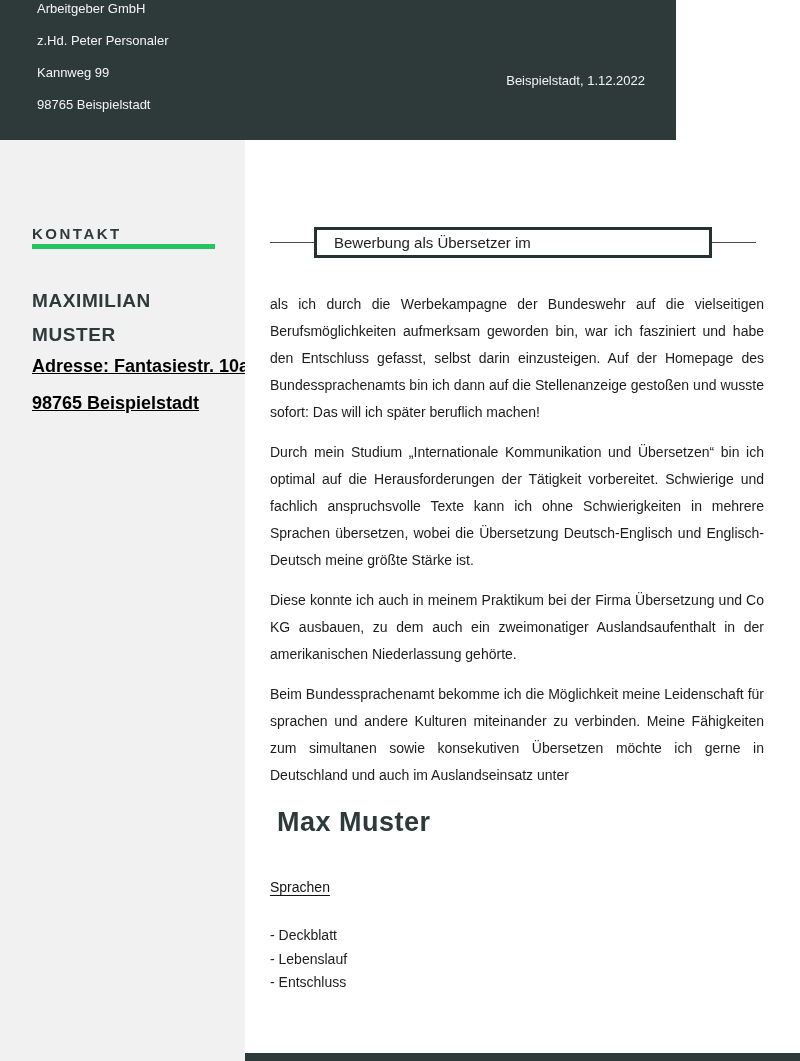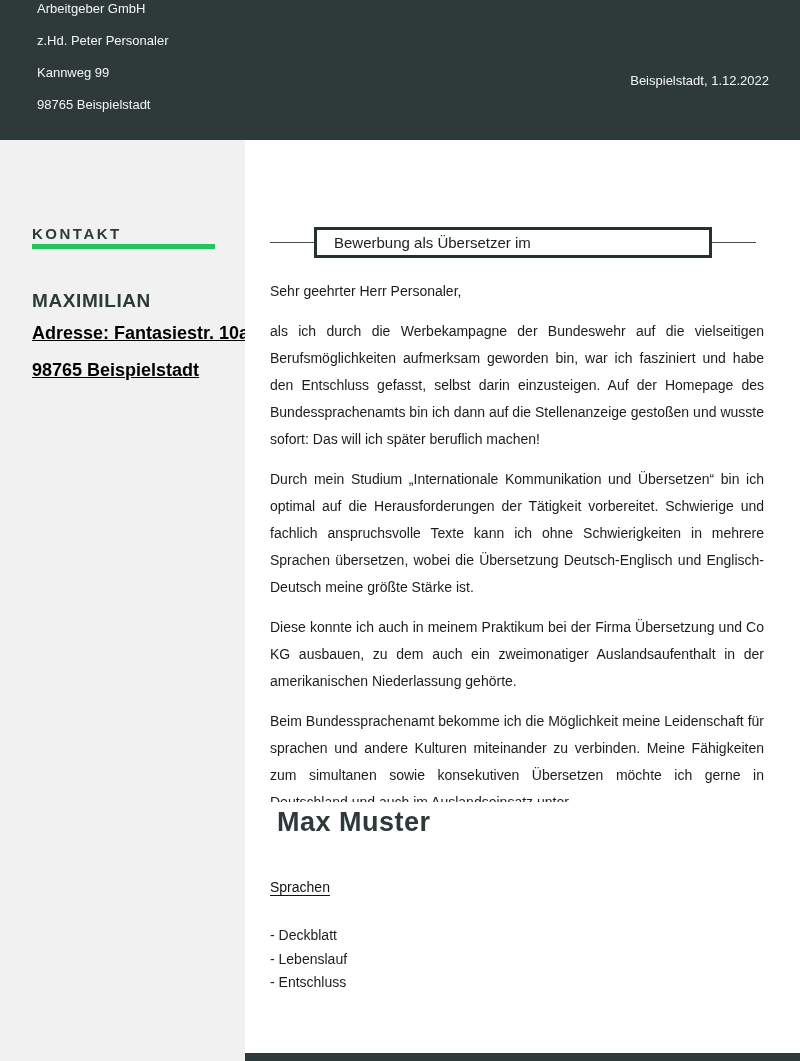--- a/index.html
+++ b/index.html
@@ -1,21 +1,21 @@
 <!DOCTYPE html>
 <html><head>
 <meta charset="utf-8">
 <style>
   * { margin:0; padding:0; box-sizing:border-box; }
   html,body { background:#fff; }
   body { width:800px; font-family:"Liberation Sans", sans-serif; }
   .page { position:relative; width:800px; height:1061px; background:#fff; overflow:hidden; }
 
   
-  .topbar { position:absolute; top:0; left:0; width:800px; height:140px; background:#2e3a3a; }
+  .topbar { position:absolute; top:0; left:0; width:676px; height:140px; background:#2e3a3a; }
   .recipient { position:absolute; top:1px; left:37px; color:#f3f4f4; font-size:13px; }
   .r-line { line-height:16px; margin-bottom:16px; white-space:nowrap; }
   .date { position:absolute; top:73px; right:31px; color:#f3f4f4; font-size:13px; white-space:nowrap; }
 
   
   .sidebar { position:absolute; top:140px; left:0; width:245px; height:921px; background:#f1f1f1; padding:85px 26px 0 32px; }
   .kontakt { font-size:15px; font-weight:bold; letter-spacing:2.5px; color:#2e3a3a; padding-bottom:2px; border-bottom:5px solid #22c55e; width:183px; }
   .name { margin-top:40px; font-size:19px; font-weight:bold; color:#2e3a3a; letter-spacing:0.6px; }
   .name-line { line-height:24px; }
   .name-line:first-child { margin-bottom:10px; }
@@ -49,37 +49,37 @@
       <div class="r-line">Kannweg 99</div>
       <div class="r-line">98765 Beispielstadt</div>
     </div>
     <div class="date">Beispielstadt, 1.12.2022</div>
   </header>
 
   <aside class="sidebar">
     <div class="kontakt">KONTAKT</div>
     <div class="name">
       <div class="name-line">MAXIMILIAN</div>
+      <div class="name-line">MUSTER</div>
     </div>
     <div class="addr">Adresse: Fantasiestr. 10a</div>
     <div class="addr city">98765 Beispielstadt</div>
   </aside>
 
   <main class="content">
 
     <div class="subject-row">
       <span class="hline"></span>
       <div class="subject-box">
         <span>Bewerbung als Übersetzer im</span>
       </div>
       <span class="hline"></span>
     </div>
 
     <div class="letter-body">
-      <p class="salutation">Sehr geehrter Herr Personaler,</p>
       <p class="para">als ich durch die Werbekampagne der Bundeswehr auf die vielseitigen Berufsmöglichkeiten aufmerksam geworden bin, war ich fasziniert und habe den Entschluss gefasst, selbst darin einzusteigen. Auf der Homepage des Bundessprachenamts bin ich dann auf die Stellenanzeige gestoßen und wusste sofort: Das will ich später beruflich machen!</p>
       <p class="para">Durch mein Studium „Internationale Kommunikation und Übersetzen“  bin ich optimal auf die Herausforderungen der Tätigkeit vorbereitet. Schwierige und fachlich anspruchsvolle Texte kann ich ohne Schwierigkeiten in mehrere Sprachen übersetzen, wobei die Übersetzung Deutsch-Englisch und Englisch-Deutsch meine größte Stärke ist.</p>
       <p class="para">Diese konnte ich auch in meinem Praktikum bei der Firma Übersetzung und Co KG ausbauen, zu dem auch ein zweimonatiger Auslandsaufenthalt in der amerikanischen Niederlassung gehörte.</p>
       <p class="para">Beim Bundessprachenamt bekomme ich die Möglichkeit meine Leidenschaft für sprachen und andere Kulturen miteinander zu verbinden. Meine Fähigkeiten zum simultanen sowie konsekutiven Übersetzen möchte ich gerne in Deutschland und auch im Auslandseinsatz unter</p>
     </div>
 
     <div class="signature">Max Muster</div>
 
     <div class="anlagen">Sprachen</div>
 

